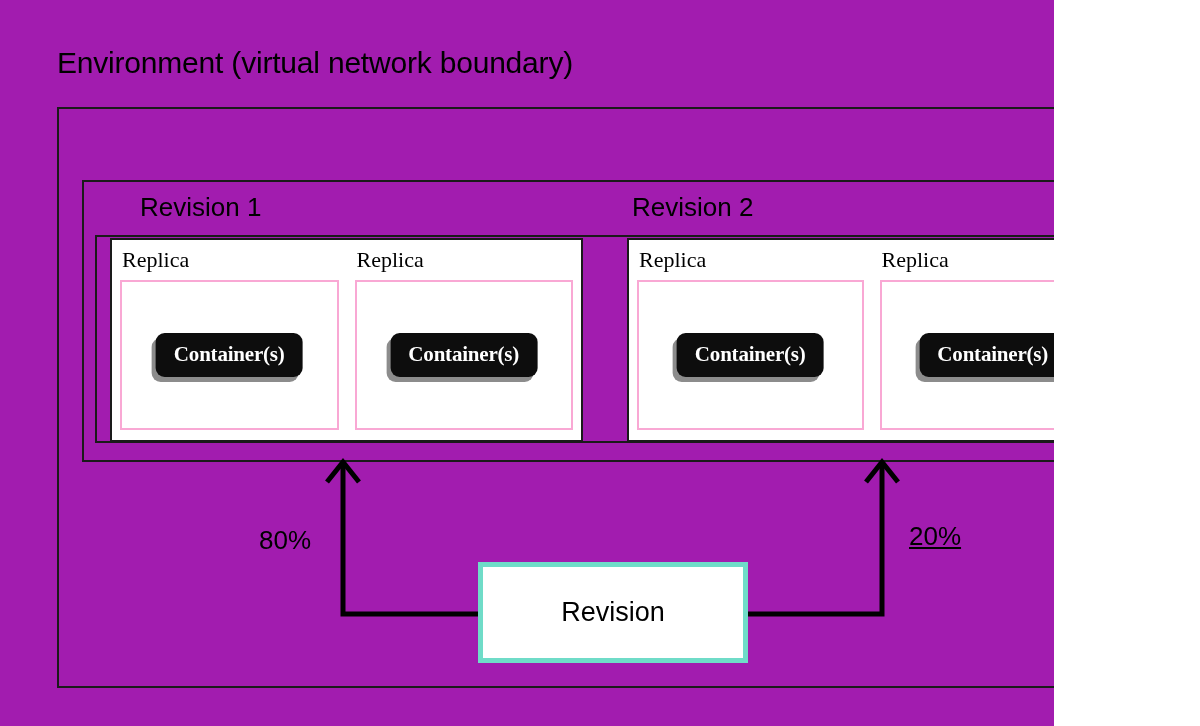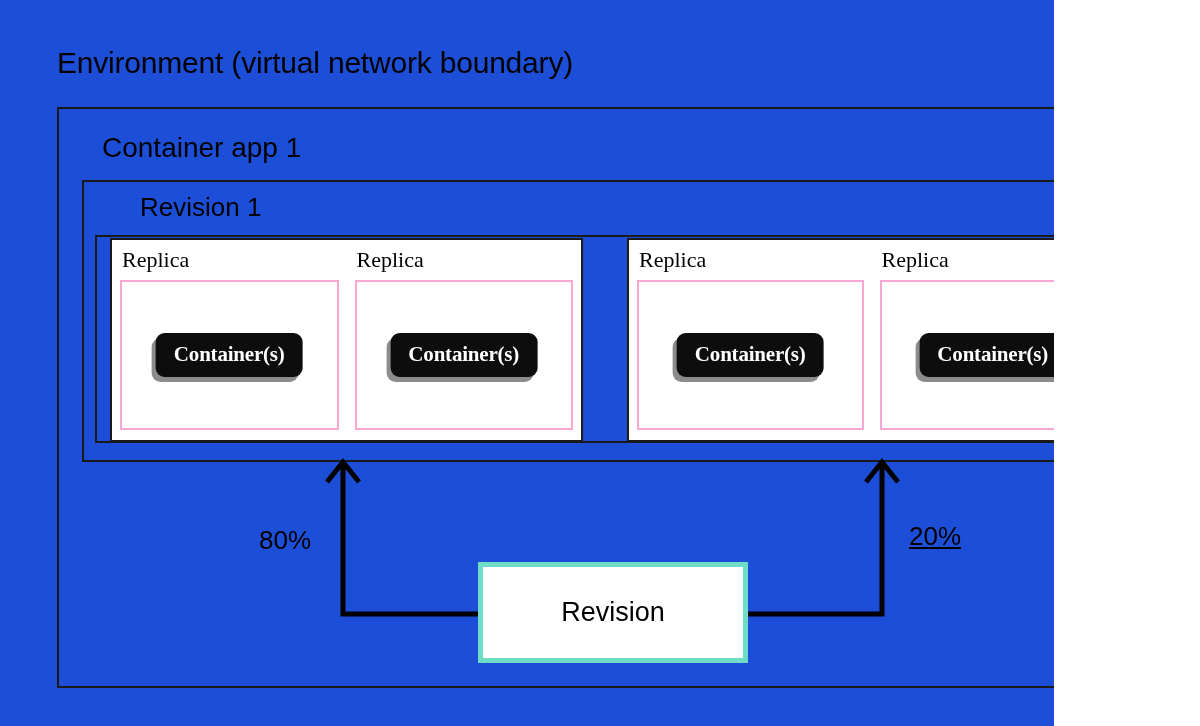--- a/index.html
+++ b/index.html
@@ -9,21 +9,21 @@
     background: #ffffff;
   }
   body {
     font-family: "Liberation Sans", sans-serif;
     color: #000000;
   }
   #canvas {
     position: relative;
     width: 1054px;
     height: 726px;
-    background: #1d4ed8;
+    background: #a21caf;
     overflow: hidden;
   }
 
   
   .env-title {
     position: absolute;
     left: 57px;
     top: 44px;
     font-size: 30px;
     line-height: 38px;
@@ -179,41 +179,41 @@
 </style>
 </head>
 <body>
 
 <div id="canvas">
 
   <div class="env-title"><span>Environment</span><span class="t-sub"> (virtual network boundary)</span></div>
 
   <div class="box env-box"></div>
 
-  <div class="app-label">Container app 1</div>
   <div class="box app-box"></div>
 
   <div class="box revisions-box"></div>
 
   <div class="rev-label rev1">Revision 1</div>
   <div class="replica-wrap r1">
     <div class="replica-cell" style="left:0; width:50%;">
       <div class="replica-name">Replica</div>
       <div class="replica-inner">
         <div class="pill">Container(s)</div>
       </div>
     </div>
     <div class="replica-cell" style="left:50%; width:50%;">
       <div class="replica-name">Replica</div>
       <div class="replica-inner">
         <div class="pill">Container(s)</div>
       </div>
     </div>
   </div>
 
+  <div class="rev-label rev2">Revision 2</div>
   <div class="replica-wrap r2">
     <div class="replica-cell" style="left:0; width:50%;">
       <div class="replica-name">Replica</div>
       <div class="replica-inner">
         <div class="pill">Container(s)</div>
       </div>
     </div>
     <div class="replica-cell" style="left:50%; width:50%;">
       <div class="replica-name">Replica</div>
       <div class="replica-inner">

